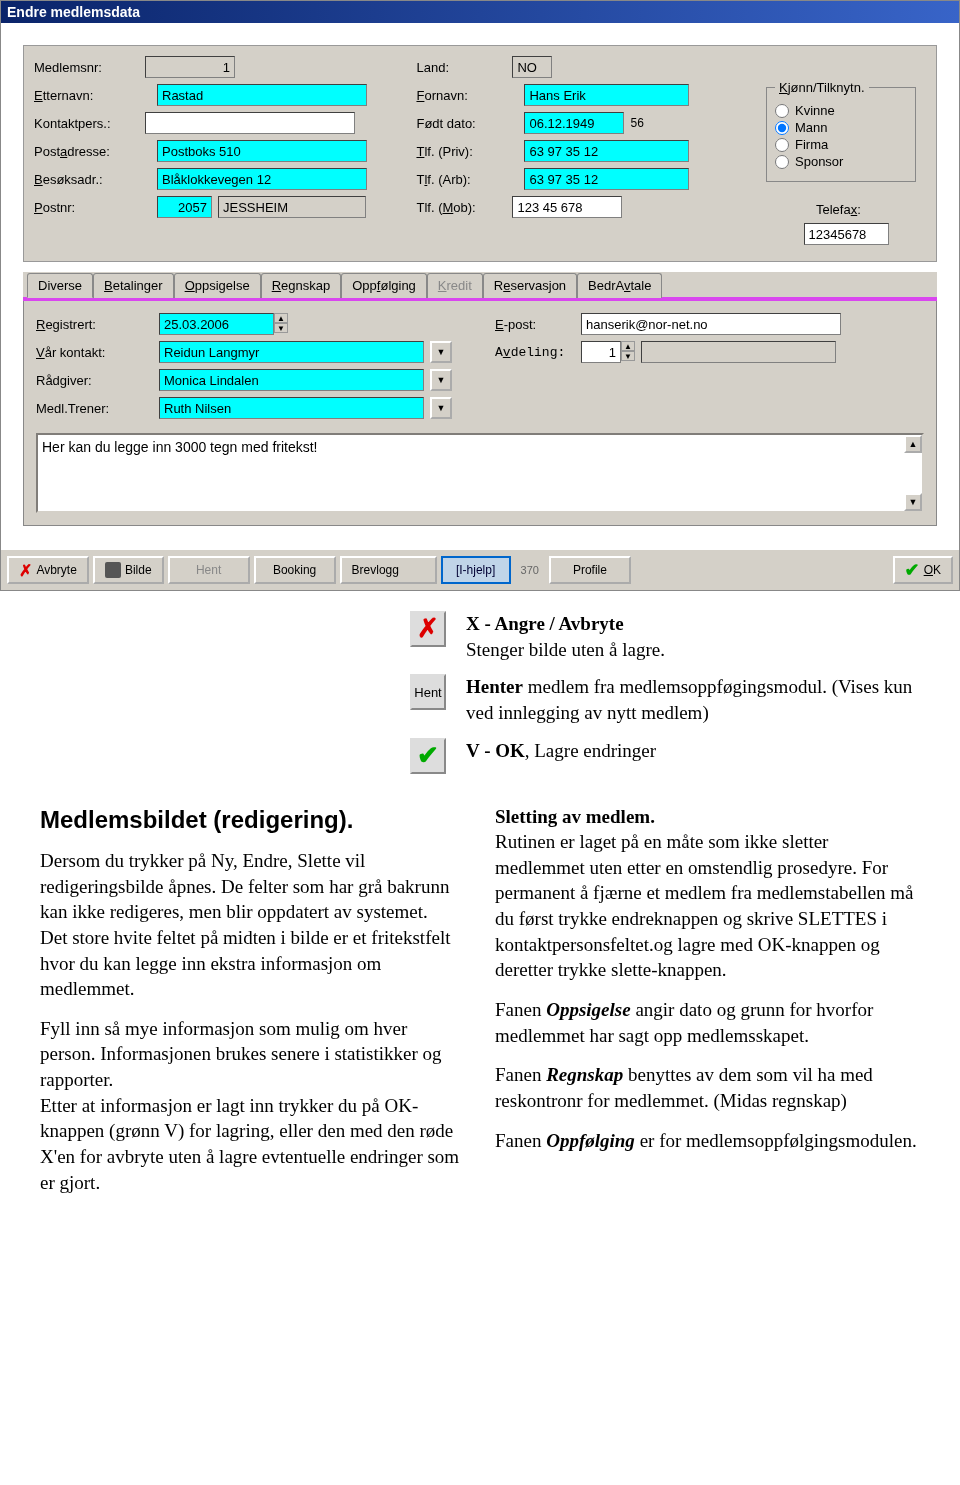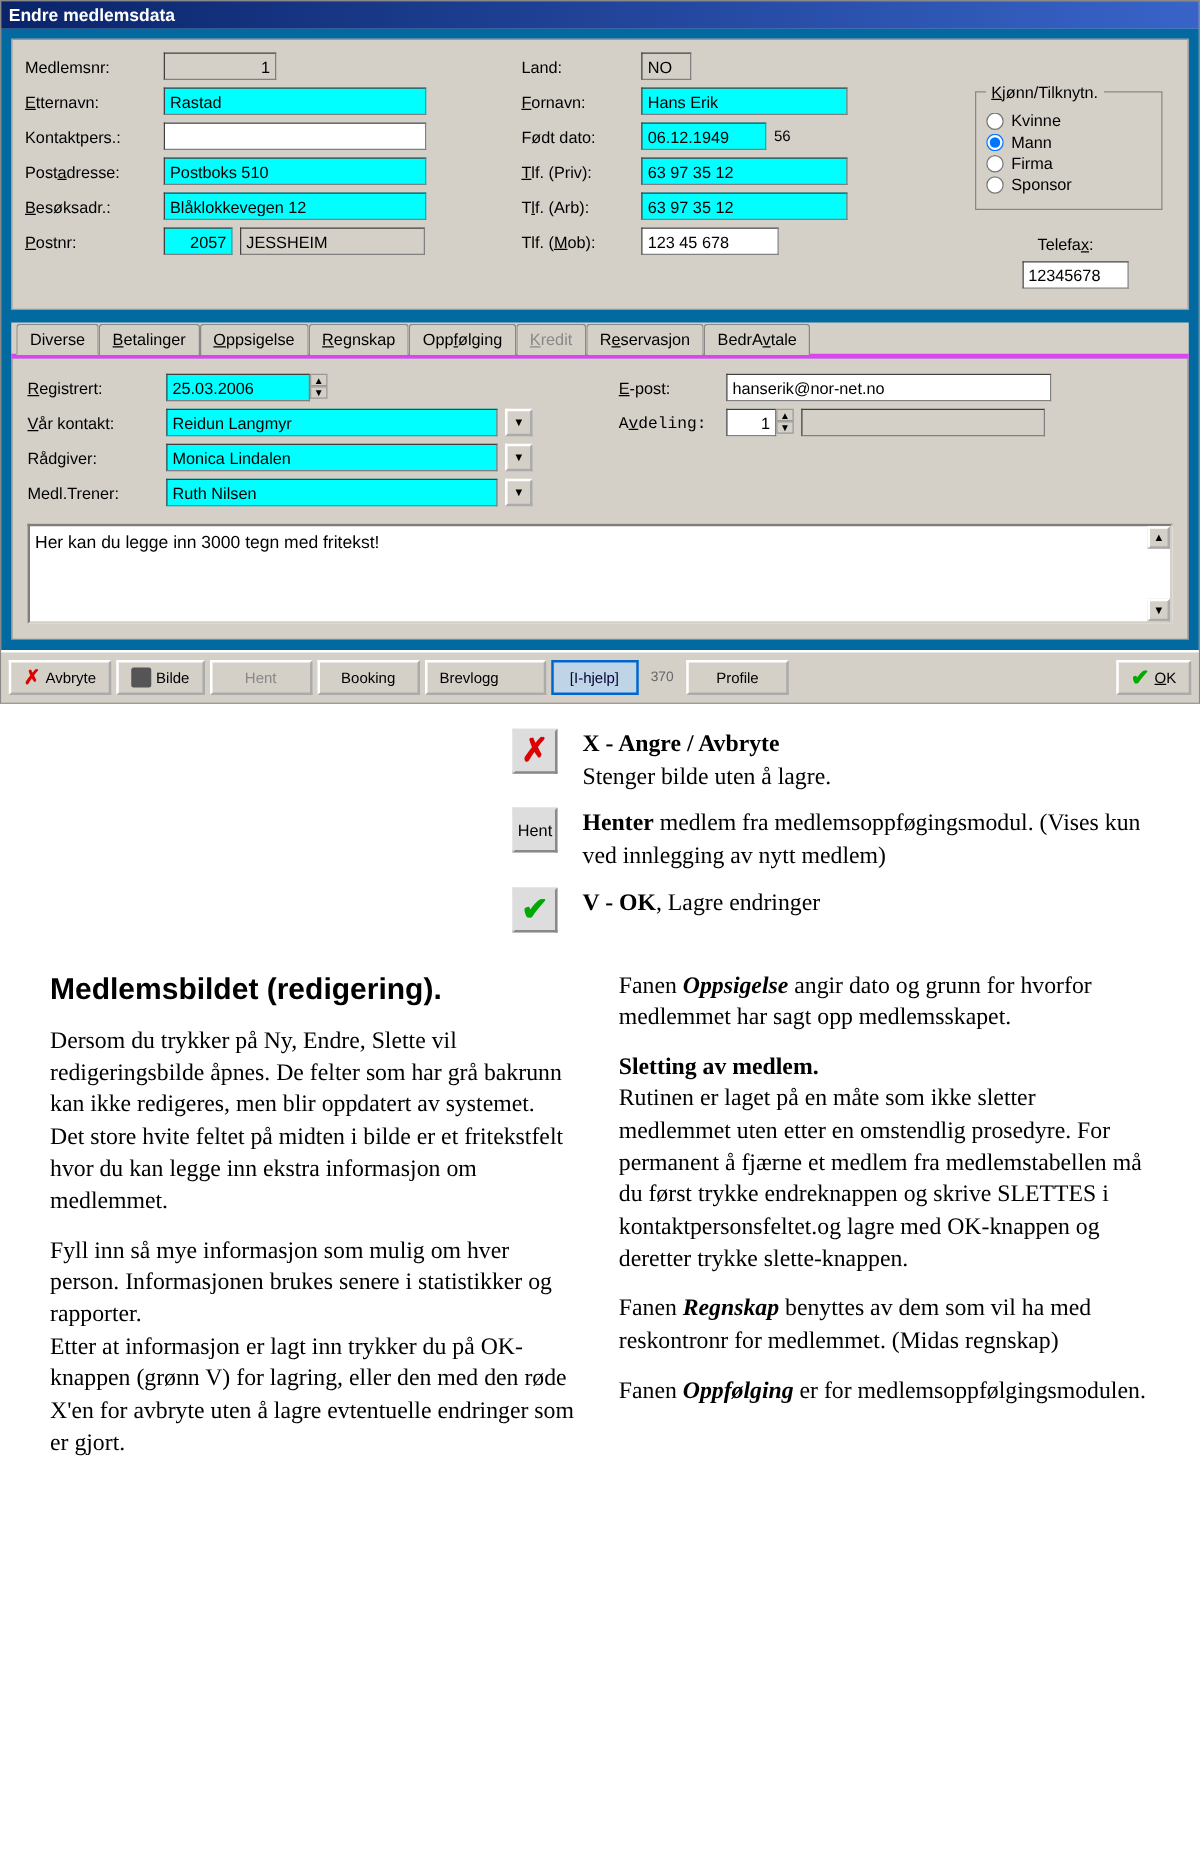--- a/index.html
+++ b/index.html
@@ -1,34 +1,34 @@
 <!DOCTYPE html>
 <html><head>
 <meta charset="utf-8">
 <style>
   * { box-sizing: border-box; margin: 0; padding: 0; }
   body { font-family: Arial, sans-serif; font-size: 14px; background: #fff; width: 960px; }
   
   .window { border: 1px solid #888; background: #d4d0c8; }
   .titlebar { background: linear-gradient(to right, #0a246a, #3864c8); color: #fff; padding: 3px 6px; font-size: 14px; font-weight: bold; height: 22px; }
   
-  .form-area { background: #0369a1; padding: 8px; }
+  .form-area { background: #ffffff; padding: 22px; }
   .form-section { background: #d4d0c8; border: 1px solid #999; padding: 10px; position: relative; }
   
   .form-row { display: flex; align-items: center; margin-bottom: 6px; gap: 6px; }
   .label { font-size: 13px; width: 105px; text-align: left; }
   .underline { text-decoration: underline; }
   
   input[type="text"], .text-input {
     font-family: 'MS Sans Serif', Arial; font-size: 13px;
     padding: 2px 4px; border: 1px solid #808080;
     border-top: 1px solid #404040; border-left: 1px solid #404040;
     background: #fff; height: 22px;
   }
-  .input-cyan { background: #00ffff !important; }
+  .input-cyan { background: #00ffff !important; margin-left: 12px; }
   .input-readonly { background: #d4d0c8 !important; }
   
   .spinner-btn { background: #d4d0c8; border: 1px solid #999; width: 14px; height: 10px; font-size: 8px; display: flex; align-items: center; justify-content: center; cursor: pointer; }
   .spinner { display: flex; flex-direction: column; }
   
   .dropdown-btn { width: 22px; height: 22px; background: #d4d0c8; border: 2px outset #fff; display: flex; align-items: center; justify-content: center; font-size: 9px; cursor: pointer; }
   
   fieldset.gender { border: 1px solid #888; padding: 6px 8px 10px 8px; font-size: 13px; width: 150px; }
   fieldset.gender legend { font-size: 13px; padding: 0 4px; }
   .radio-row { display: flex; align-items: center; gap: 6px; margin: 2px 0; font-size: 13px; }
@@ -300,19 +300,19 @@
     </div>
   </div>
 
   <div class="doc-columns">
     <div class="doc-col">
       <h2>Medlemsbildet  (redigering).</h2>
       <p><span> Dersom du trykker på Ny, Endre, Slette vil redigeringsbilde åpnes. De felter som har grå bakrunn kan ikke redigeres, men blir oppdatert av systemet.</span><br><span>Det store hvite feltet på midten i bilde er et fritekstfelt hvor du kan legge inn ekstra informasjon om medlemmet.</span></p>
       <p><span>Fyll inn så mye informasjon som mulig om hver person. Informasjonen brukes senere i statistikker og rapporter.</span><br><span>Etter at informasjon er lagt inn trykker du på OK-knappen (grønn V)  for lagring, eller den med den røde X'en for avbryte uten å lagre evtentuelle endringer som er gjort.</span></p>
     </div>
     <div class="doc-col">
+      <p><span class="bold">Sletting av medlem.</span><br><span>Rutinen er laget på en måte som ikke sletter medlemmet uten etter en omstendlig prosedyre. For permanent å fjærne et medlem fra medlemstabellen må du først trykke endreknappen  og skrive SLETTES i kontaktpersonsfeltet.og lagre med OK-knappen og deretter trykke slette-knappen.</span></p>
       <p><span>Fanen </span><span class="bold italic">Oppsigelse</span><span> angir dato og grunn for hvorfor medlemmet har sagt opp medlemsskapet.</span></p>
-      <p><span class="bold">Sletting av medlem.</span><br><span>Rutinen er laget på en måte som ikke sletter medlemmet uten etter en omstendlig prosedyre. For permanent å fjærne et medlem fra medlemstabellen må du først trykke endreknappen  og skrive SLETTES i kontaktpersonsfeltet.og lagre med OK-knappen og deretter trykke slette-knappen.</span></p>
       <p><span>Fanen </span><span class="bold italic">Regnskap</span><span> benyttes av dem som vil ha med reskontronr for medlemmet. (Midas regnskap)</span></p>
       <p><span>Fanen </span><span class="bold italic">Oppfølging</span><span> er for medlemsoppfølgingsmodulen.</span></p>
     </div>
   </div>
 </div>
 
 </body></html>

